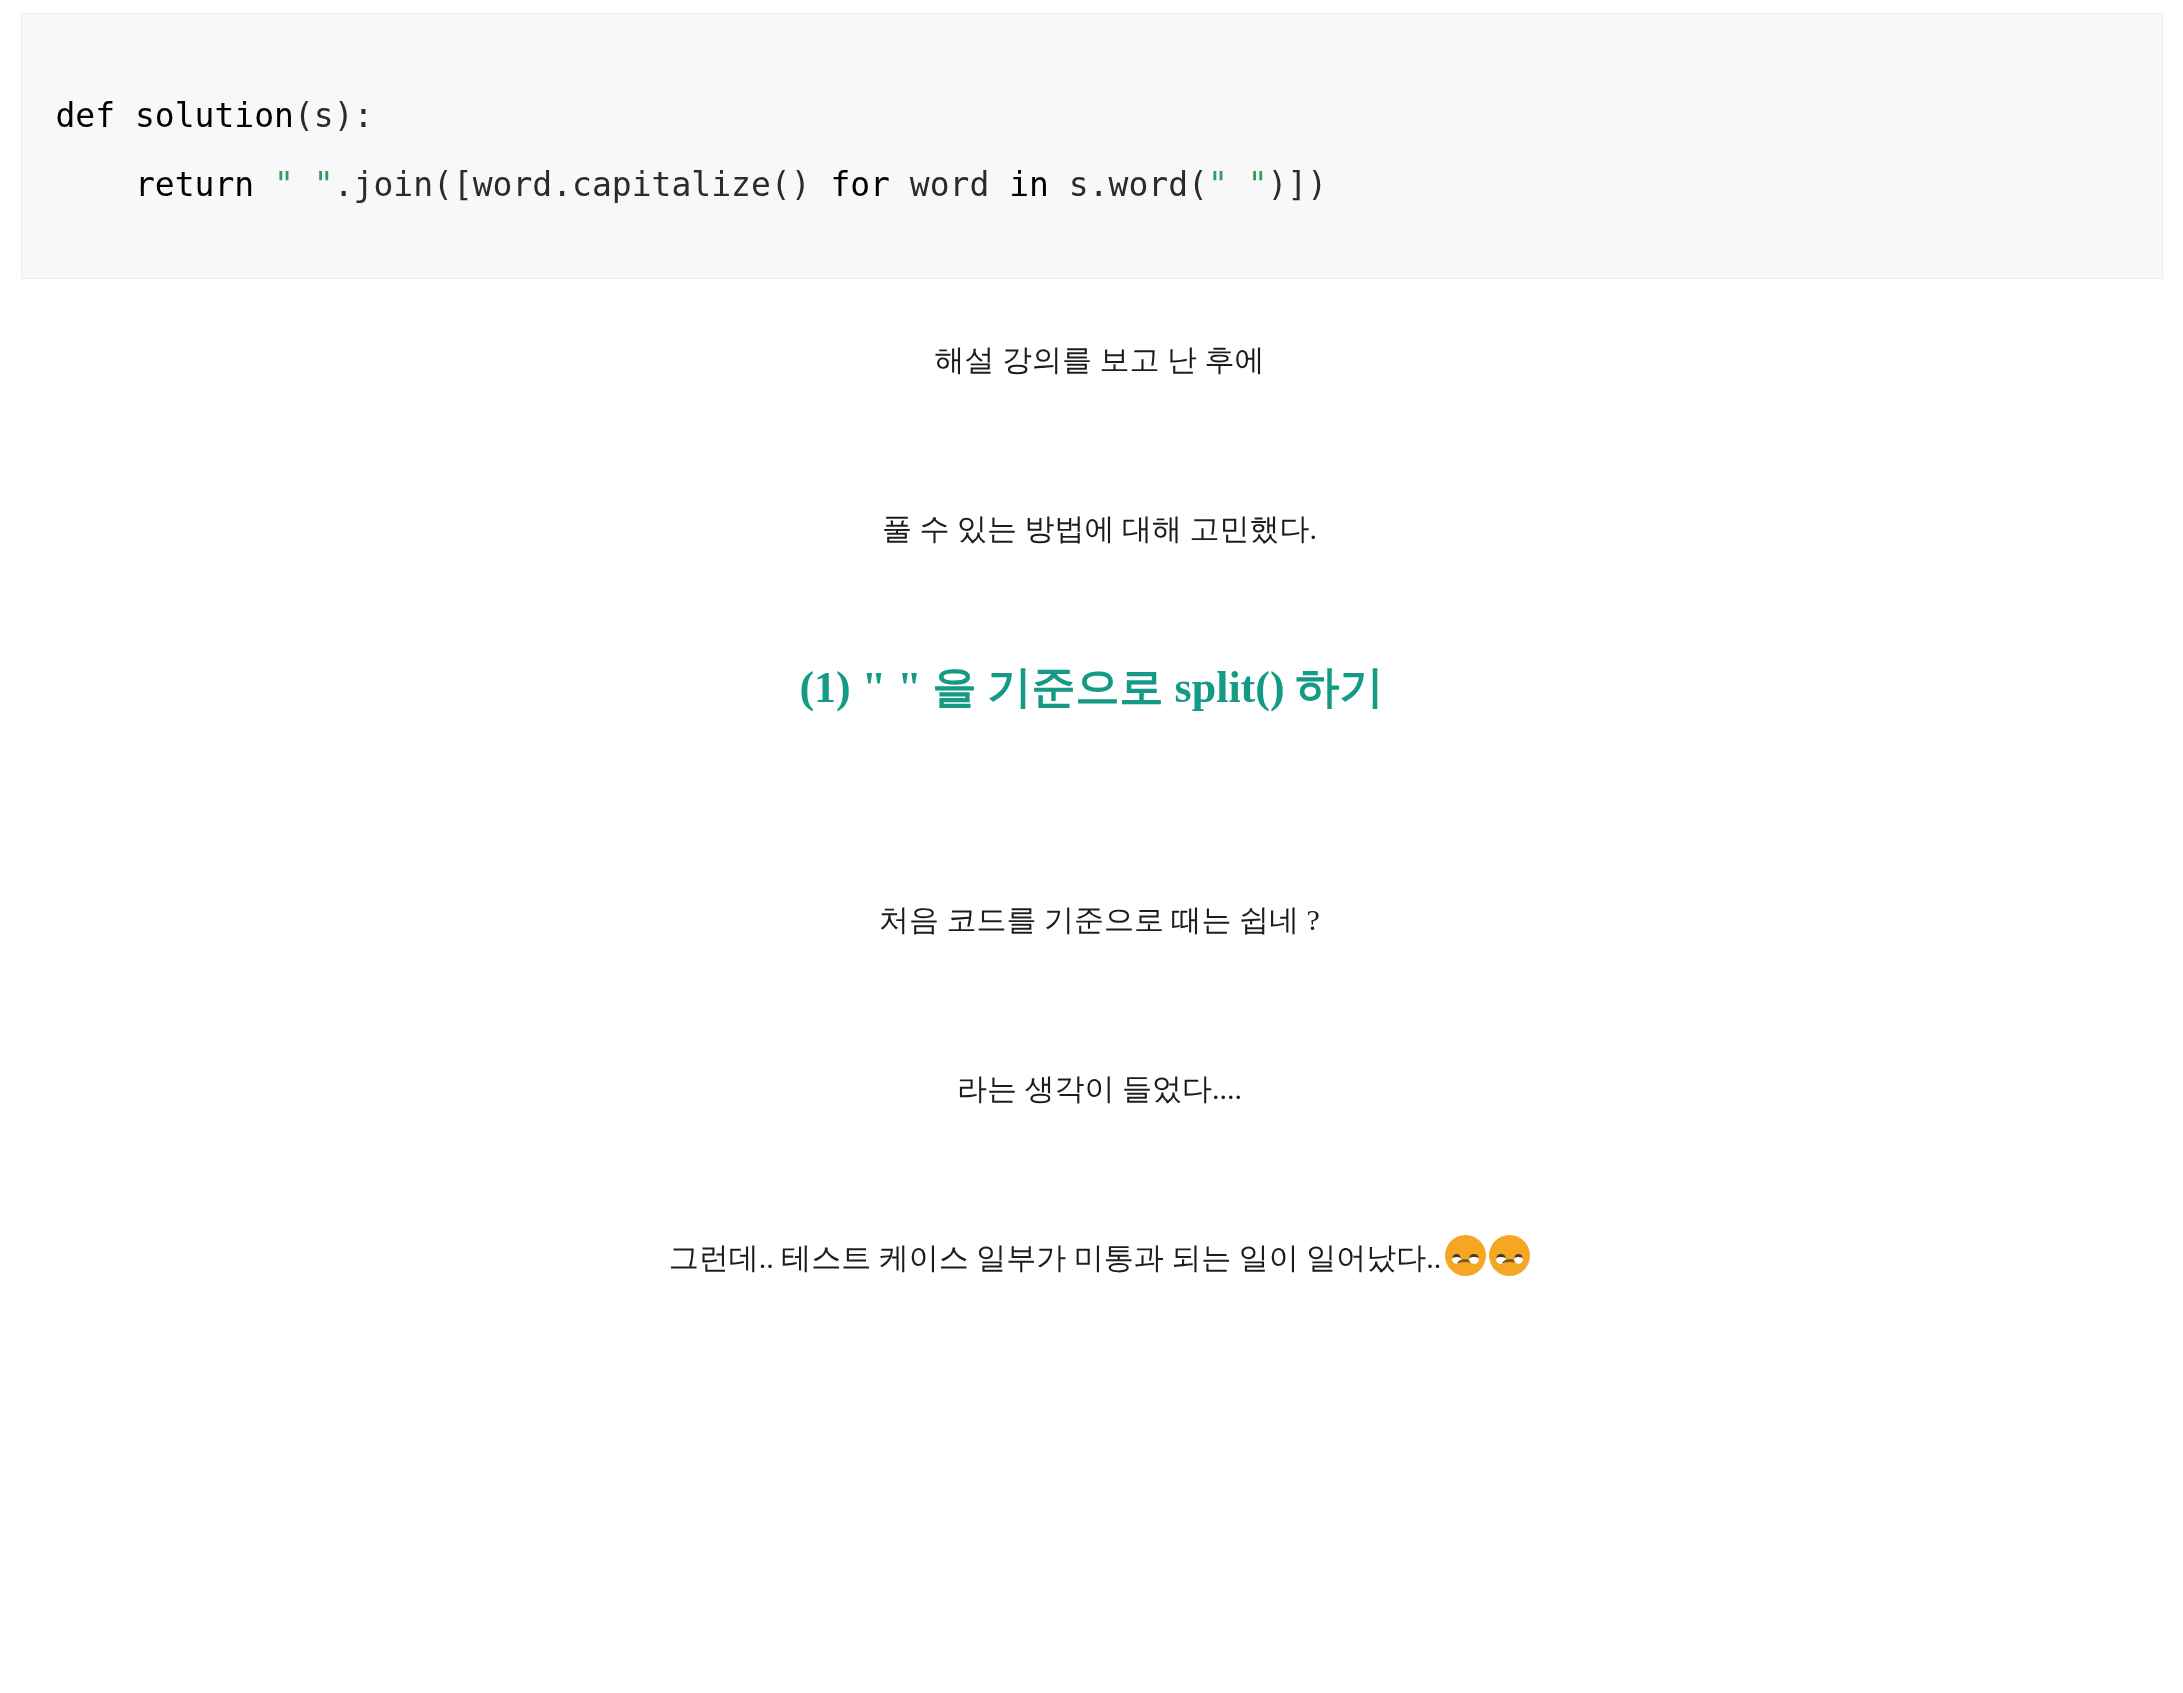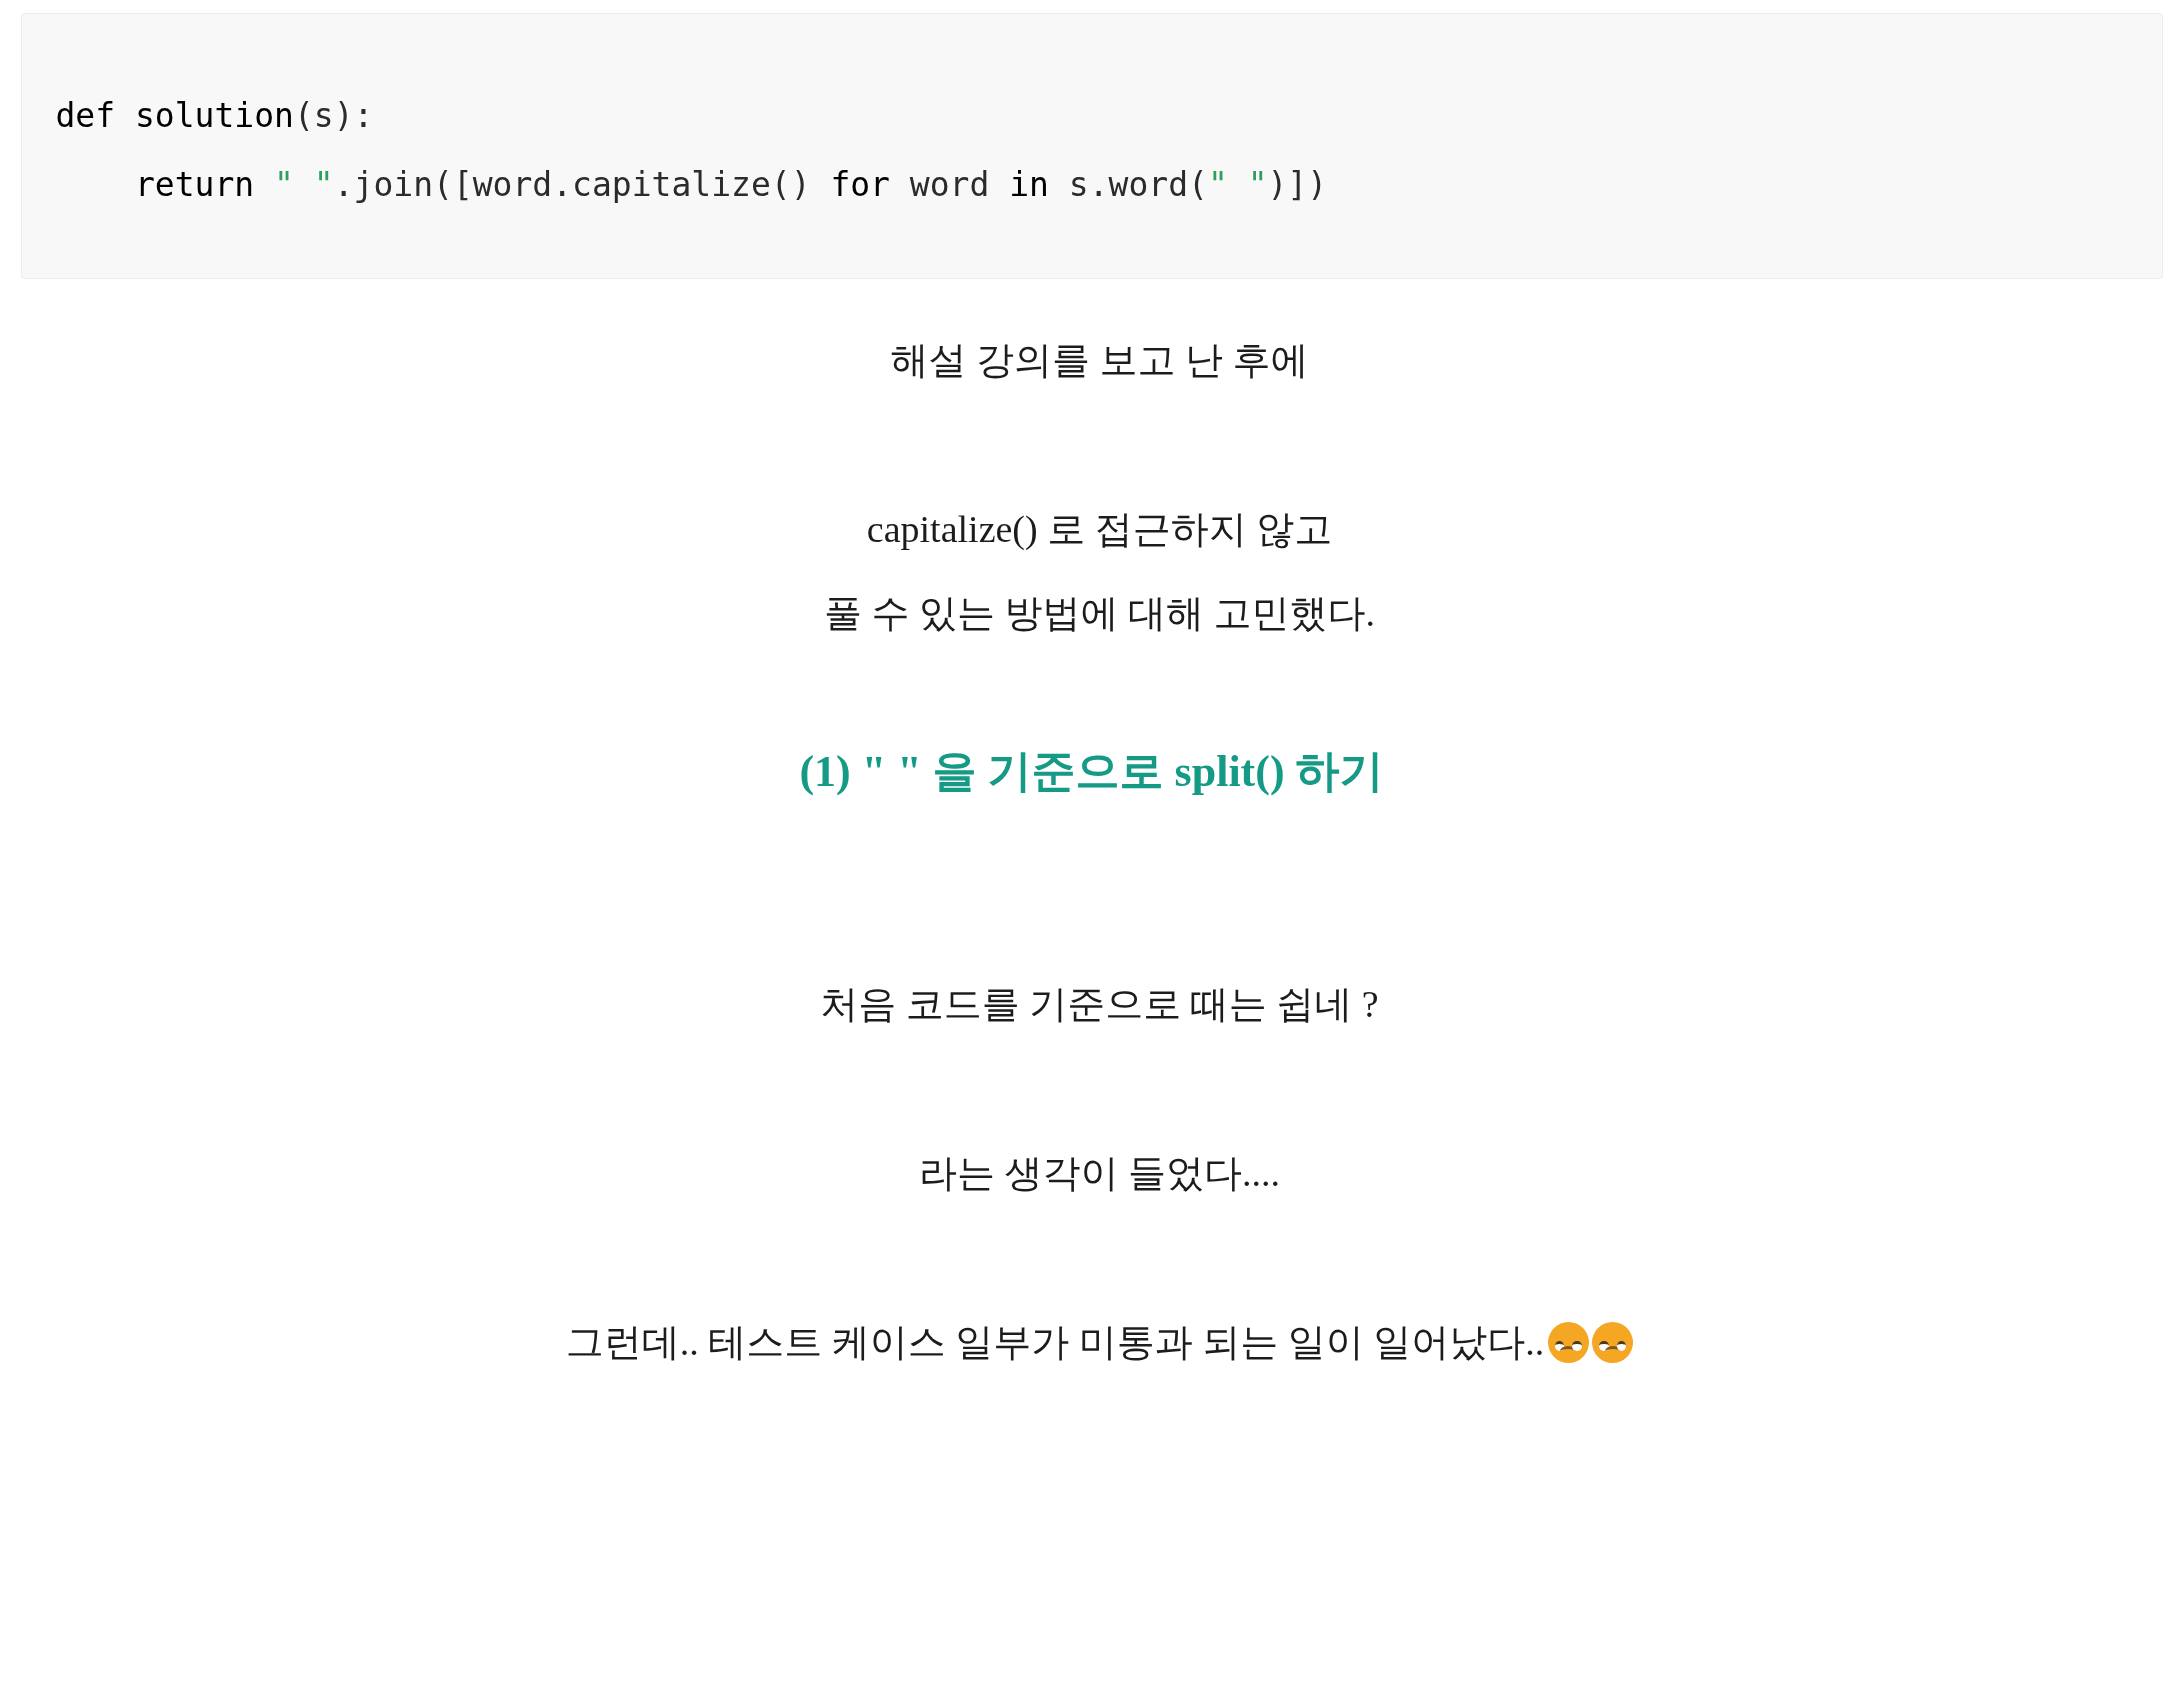--- a/index.html
+++ b/index.html
@@ -53,21 +53,21 @@
 
   
   .prose {
     position: absolute;
     left: 0;
     top: 318px;
     width: 2183px;
   }
   .line {
     text-align: center;
-    font-size: 38px;
+    font-size: 30px;
     line-height: 84px;
     color: #1c1c1c;
     font-weight: 400;
     white-space: pre;
     padding-left: 16px;
   }
   .para {
     margin: 0;
   }
   .spacer-lg { height: 85px; }
@@ -127,21 +127,20 @@
 
   <div class="prose">
 
     <div class="para">
       <div class="line">해설 강의를 보고 난 후에</div>
     </div>
 
     <div class="spacer-lg"></div>
 
     <div class="para">
-      <div class="line">capitalize() 로 접근하지 않고</div>
       <div class="line">풀 수 있는 방법에 대해 고민했다.</div>
     </div>
 
     <div class="spacer-md"></div>
 
     <div class="heading-green">(1) " " 을 기준으로 split() 하기</div>
 
     <div class="spacer-md"></div>
 
 

